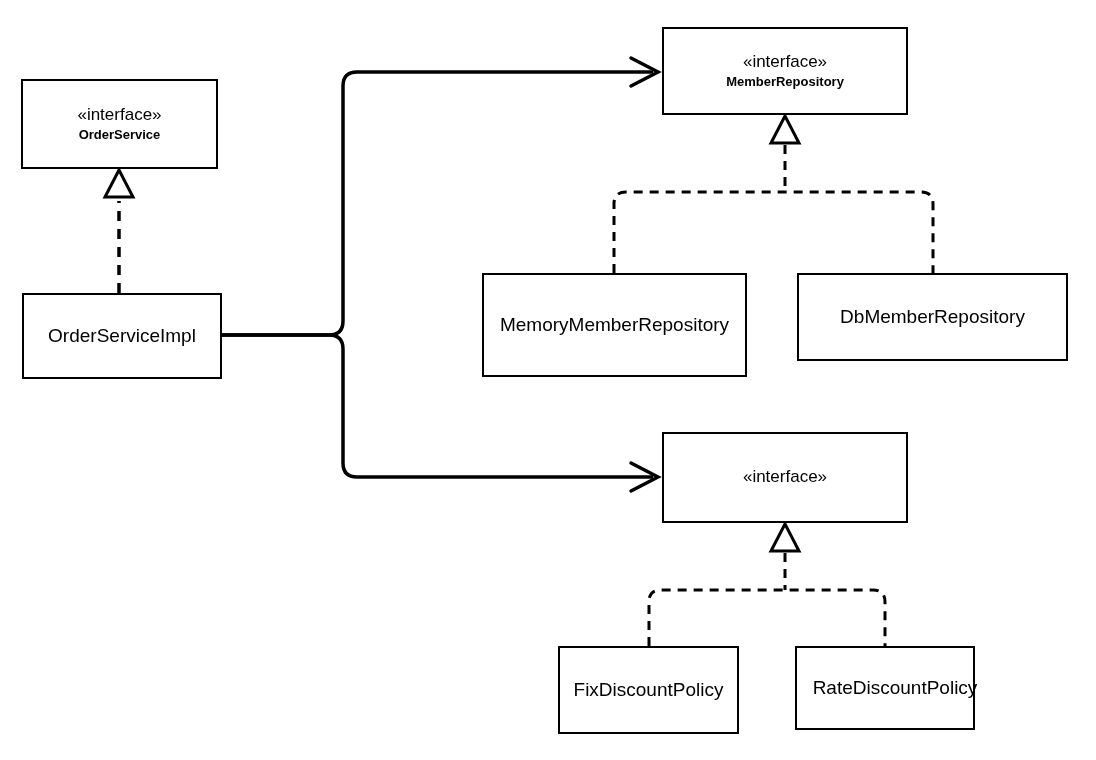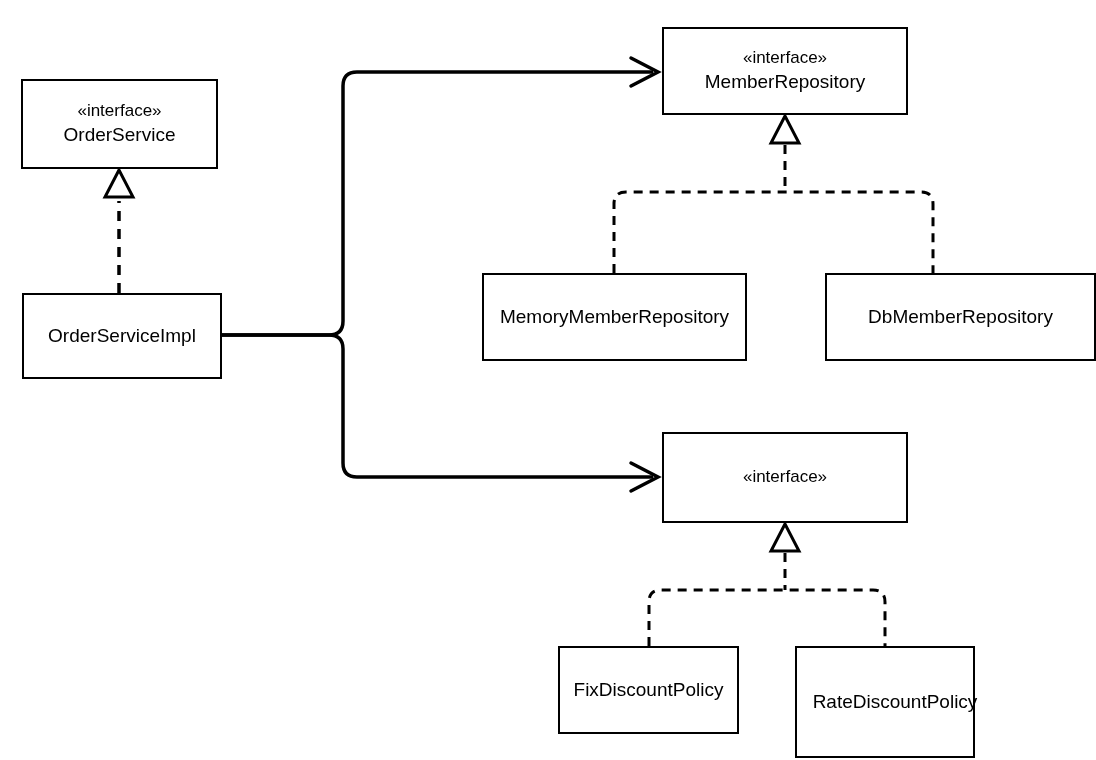--- a/index.html
+++ b/index.html
@@ -34,23 +34,23 @@
     text-align: left;
     color: #000000;
   }
   .stereotype {
     font-size: 17px;
     line-height: 1.35;
     font-weight: 400;
     white-space: nowrap;
   }
   .iface-name {
-    font-size: 19px;
+    font-size: 13px;
     line-height: 1.3;
-    font-weight: 400;
+    font-weight: 700;
     white-space: nowrap;
   }
   .impl-name {
     font-size: 19px;
     font-weight: 400;
     white-space: nowrap;
   }
 </style>
 </head>
 <body>
@@ -94,33 +94,33 @@
 
   <div class="node" style="left:22px; top:293px; width:200px; height:86px;">
     <div class="impl-name">OrderServiceImpl</div>
   </div>
 
   <div class="node" style="left:662px; top:27px; width:246px; height:88px;">
     <div class="stereotype">«interface»</div>
     <div class="iface-name">MemberRepository</div>
   </div>
 
-  <div class="node" style="left:482px; top:273px; width:265px; height:88px;">
+  <div class="node" style="left:482px; top:273px; width:265px; height:104px;">
     <div class="impl-name">MemoryMemberRepository</div>
   </div>
 
-  <div class="node" style="left:797px; top:273px; width:271px; height:88px;margin-left:28px;">
+  <div class="node" style="left:797px; top:273px; width:271px; height:88px;">
     <div class="impl-name">DbMemberRepository</div>
   </div>
 
   <div class="node" style="left:662px; top:432px; width:246px; height:91px;">
     <div class="stereotype">«interface»</div>
   </div>
 
   <div class="node" style="left:558px; top:646px; width:181px; height:88px;">
     <div class="impl-name">FixDiscountPolicy</div>
   </div>
 
-  <div class="node" style="left:795px; top:646px; width:180px; height:112px;padding-left:20px;">
+  <div class="node" style="left:795px; top:646px; width:180px; height:84px;padding-left:20px;">
     <div class="impl-name">RateDiscountPolicy</div>
   </div>
 
 </div>
 
 </body></html>

